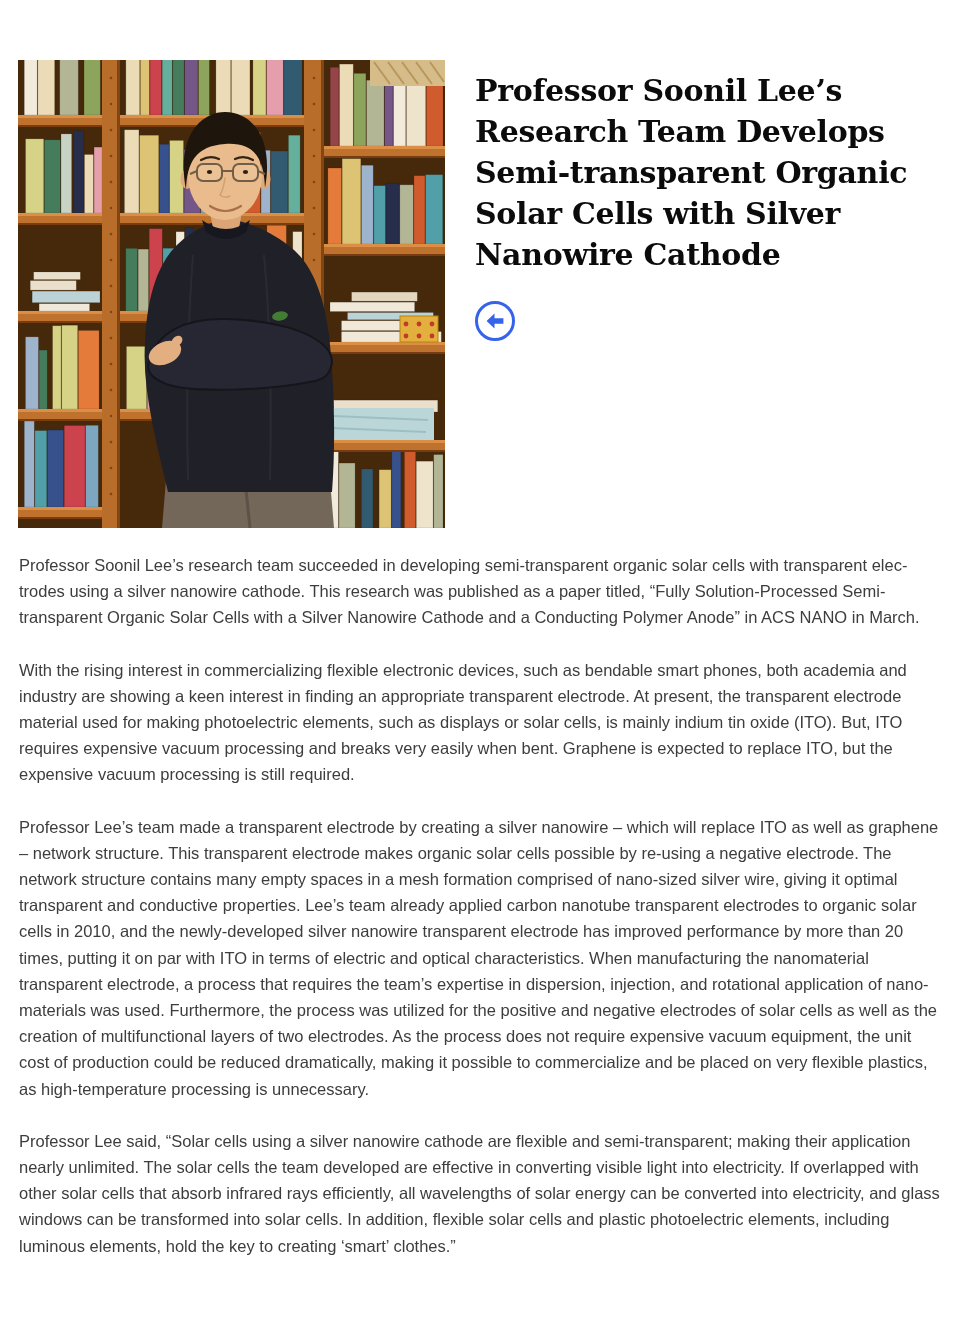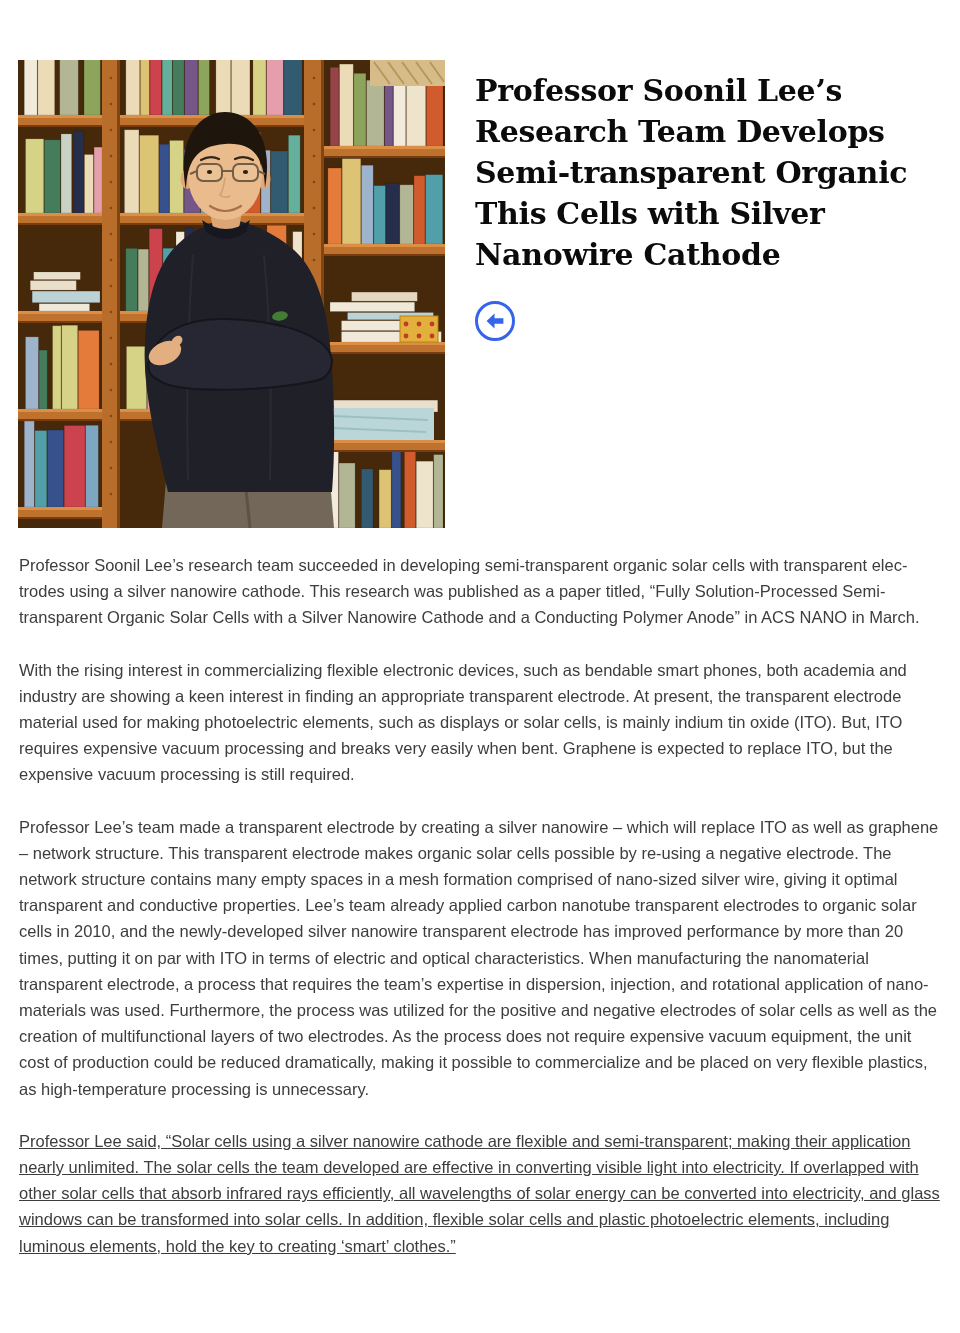--- a/index.html
+++ b/index.html
@@ -12,21 +12,21 @@
   h1.title{margin:0;font-family:"DejaVu Serif","Liberation Serif",serif;
         font-weight:700;font-size:30px;line-height:41px;color:var(--headline,#0b0b0b);
         letter-spacing:-0.3px;}
   .back-btn{margin-top:26px;width:40px;height:40px;border:3px solid var(--accent,#3563e9);
         border-radius:50%;display:flex;align-items:center;justify-content:center;
         color:var(--accent,#3563e9);background:#fff;cursor:pointer;padding:0;}
   .back-btn svg{width:24px;height:24px;display:block;}
   .article{padding:24px 10px 30px 19px;}
   .article p{margin:0 0 26px;width:922px;font-size:16.5px;line-height:26.2px;
         color:var(--body,#3d3d3d);}
-  .article p:last-child{margin-bottom:28px;text-decoration:underline;}
+  .article p:last-child{margin-bottom:28px;}
 </style>
 </head>
 <body>
 
 <div class="page">
 
   <header class="hero">
 
     <figure class="photo">
       <svg id="scene" viewBox="0 0 427 468" preserveAspectRatio="none">
@@ -254,21 +254,21 @@
           <ellipse cx="227.5" cy="112" rx="2.6" ry="2" fill="#231a11"></ellipse>
           <path d="M207,118 Q205,131 202,135 Q207,139 212,136" stroke="#d5a476" stroke-width="1.6" fill="none" stroke-linecap="round"></path>
           <path d="M192,146 Q207,156 223,146" stroke="#a96f4e" stroke-width="2.2" fill="none" stroke-linecap="round"></path>
           <ellipse cx="262" cy="256" rx="8" ry="4.5" fill="#3c7d35" transform="rotate(-10 262 256)"></ellipse>
         </g>
         <rect x="0" y="0" width="427" height="468" fill="#b5722a" opacity="0.06"></rect>
       </svg>
     </figure>
 
     <div class="hero-right">
-      <h1 class="title">Professor Soonil Lee’s Research Team Develops Semi-transparent Organic This Cells with Silver Nanowire Cathode</h1>
+      <h1 class="title">Professor Soonil Lee’s Research Team Develops Semi-transparent Organic Solar Cells with Silver Nanowire Cathode</h1>
       <button class="back-btn" type="button">
         <svg viewBox="0 0 24 24">
           <path d="M11.5 4.6 L3.6 12 L11.5 19.4 L11.5 14.7 L20.4 14.7 L20.4 9.3 L11.5 9.3 Z" fill="currentColor"></path>
         </svg>
       </button>
     </div>
   </header>
 
   <main class="article">
     <p>Professor Soonil Lee’s research team succeeded in developing semi-transparent organic solar cells with transparent elec­trodes using a silver nanowire cathode. This research was published as a paper titled, “Fully Solution-Processed Semi-transparent Organic Solar Cells with a Silver Nanowire Cathode and a Conducting Polymer Anode” in ACS NANO in March.</p>

